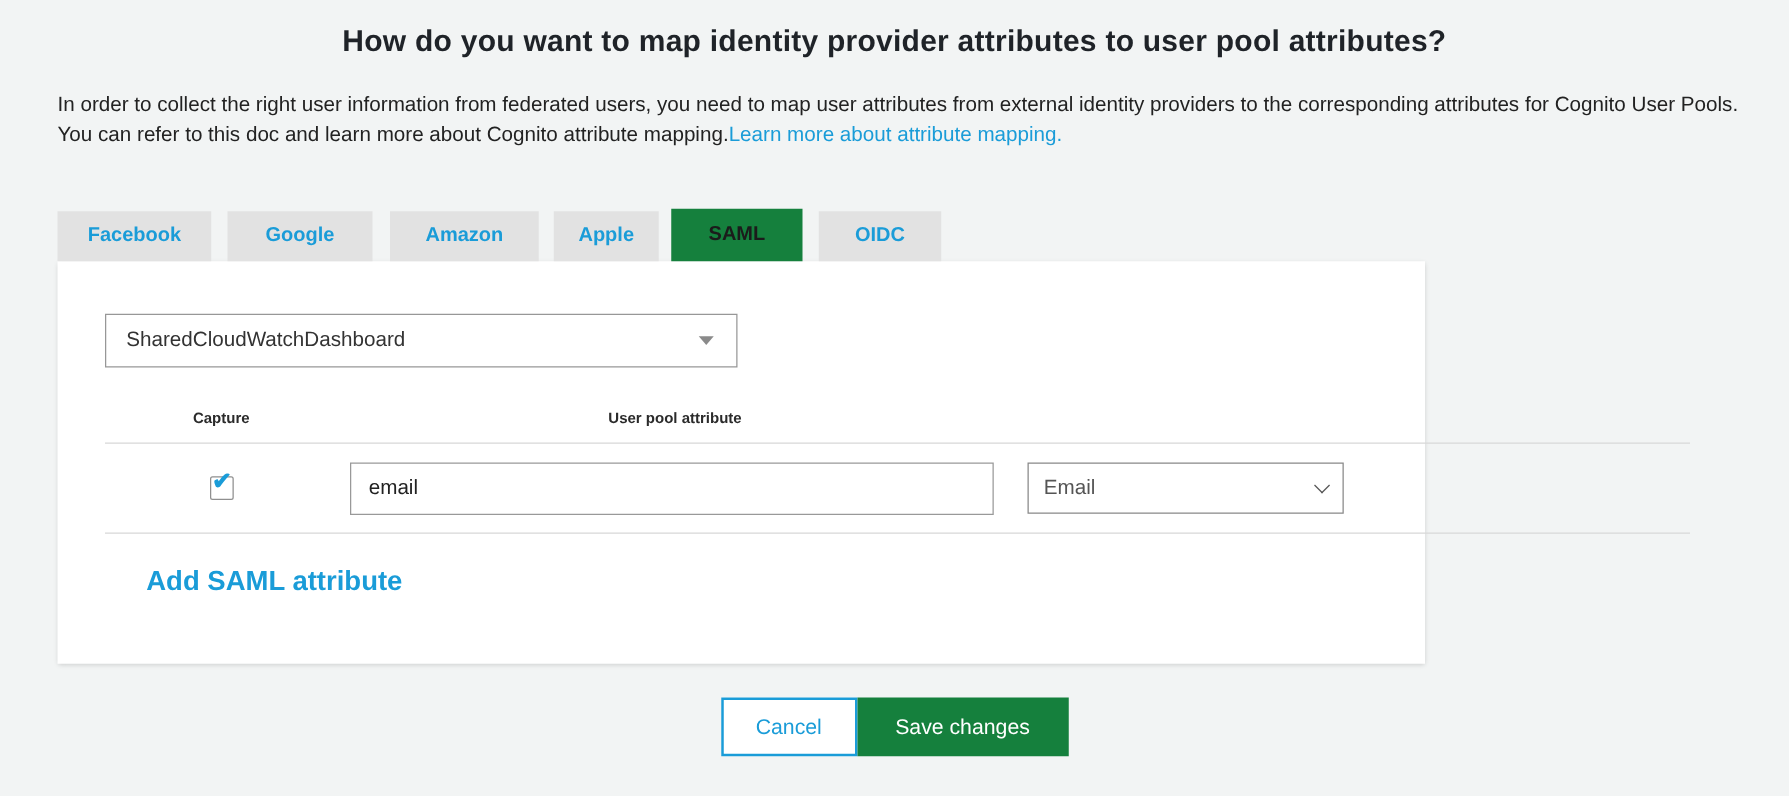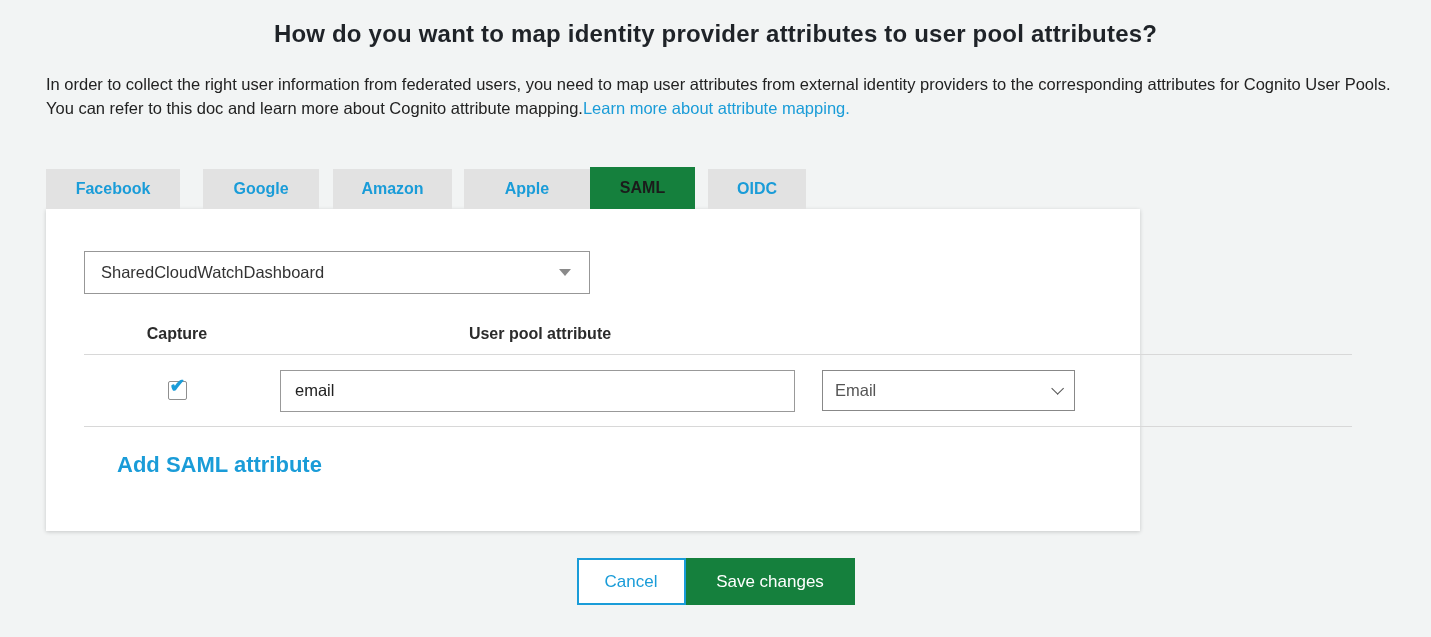--- a/index.html
+++ b/index.html
@@ -41,24 +41,24 @@
     color: #1a9cd8;
     font-size: 16px;
     font-weight: bold;
     display: flex;
     align-items: center;
     justify-content: center;
     cursor: pointer;
     position: relative;
     z-index: 2;
   }
-  .tab.t0 { width: 134px; margin-right: 23px; }
+  .tab.t0 { width: 123px; margin-right: 13px; }
   .tab.t1 { width: 116px; margin-right: 14px; }
   .tab.t2 { width: 119px; margin-right: 12px; }
-  .tab.t3 { width: 126px; margin-right: 0; }
+  .tab.t3 { width: 84px; margin-right: 10px; }
   .tab.t4 { width: 105px; margin-right: 13px; }
   .tab.t5 { width: 98px; }
   .tab.active {
     background: #15803d;
     color: #1b1b1b;
     height: 42px;
   }
   .panel {
     position: relative;
     z-index: 1;
@@ -92,21 +92,21 @@
     display: grid;
     grid-template-columns: 186px 540px 260px;
     align-items: center;
   }
   .grid.header {
     margin-top: 20px;
     height: 40px;
   }
   .grid.header .hcell {
     text-align: center;
-    font-size: 16px;
+    font-size: 12px;
     font-weight: bold;
     color: #2b2b2b;
   }
   .divider {
     height: 1px;
     background: #d8d8d8;
     width: 1268px;
     margin-left: 0;
   }
   .grid.row { height: 71px; }

